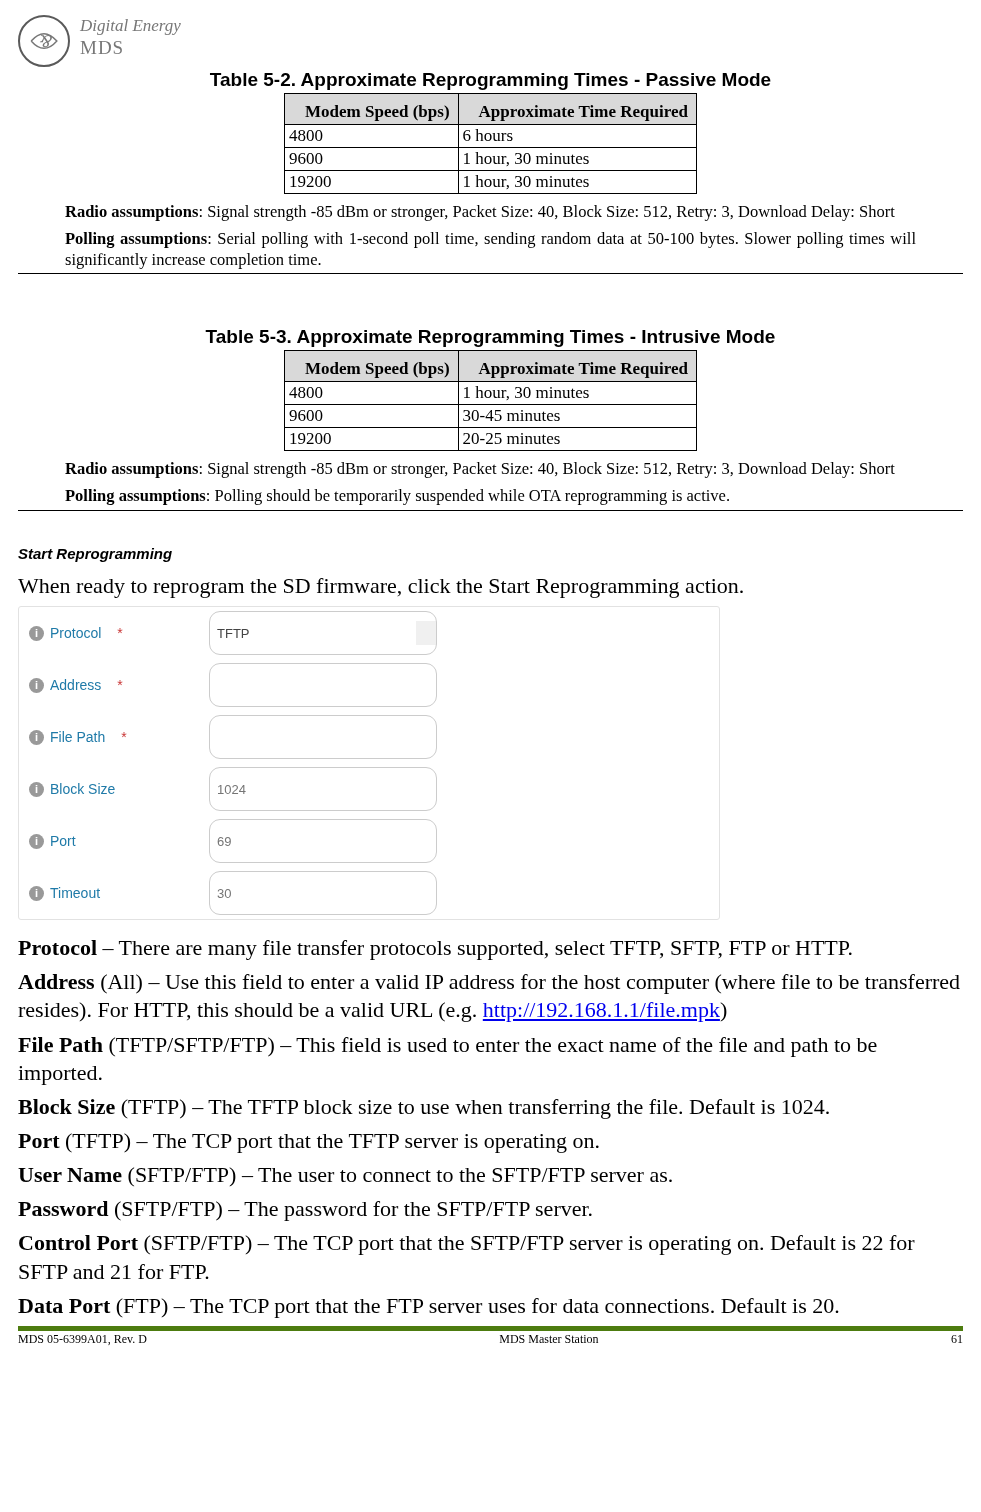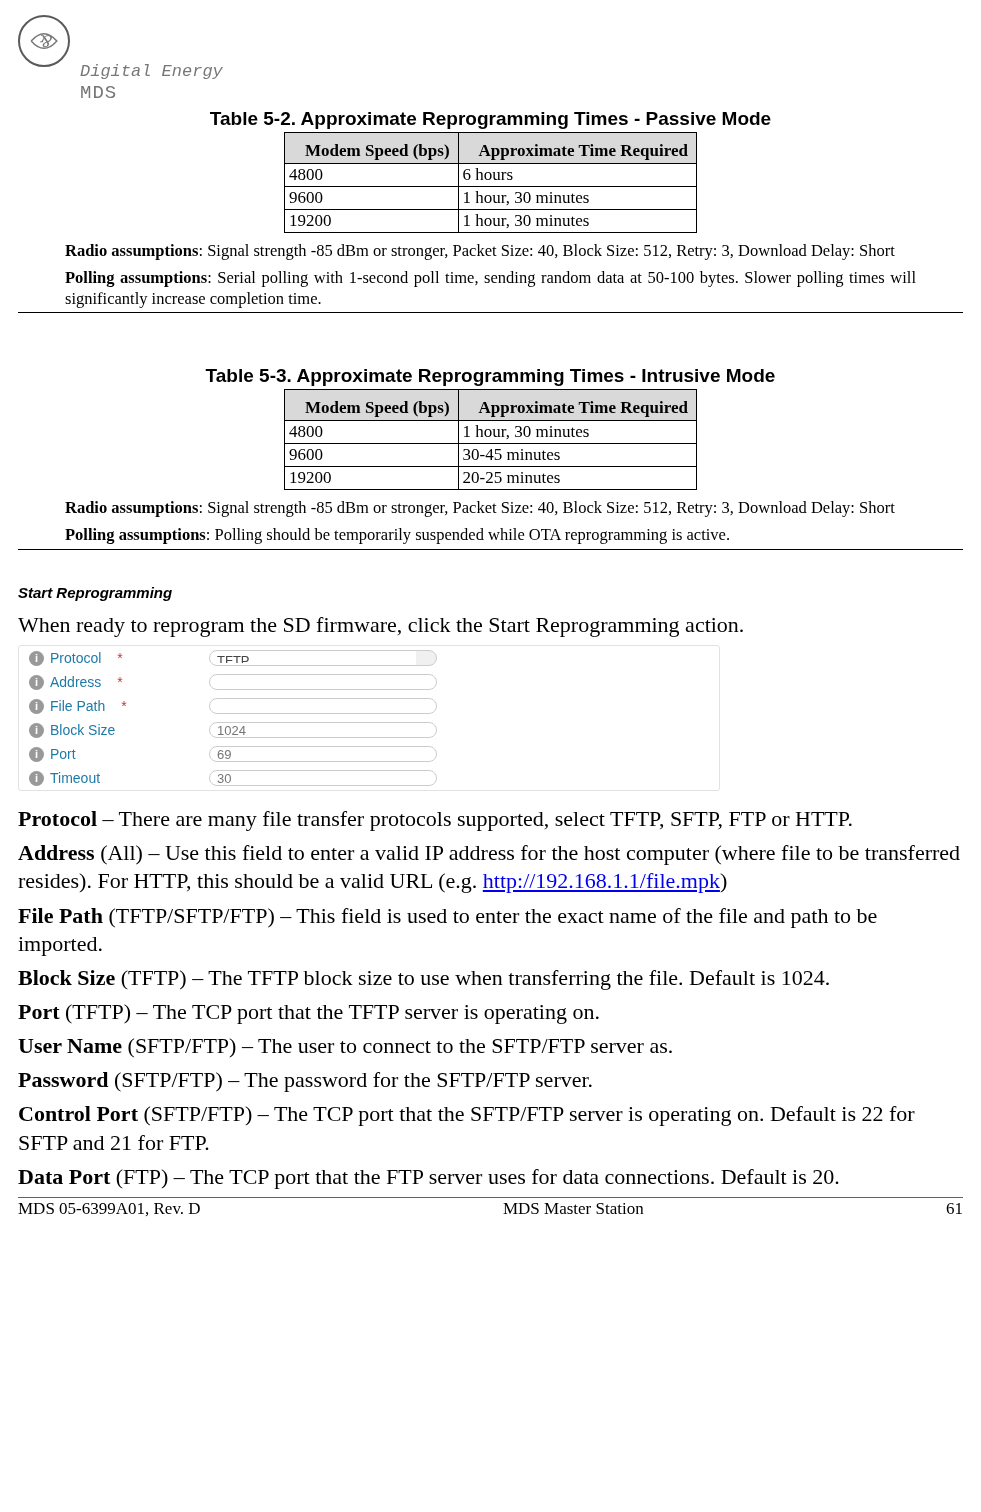--- a/index.html
+++ b/index.html
@@ -27,26 +27,25 @@
       position: relative;
       box-sizing: border-box;
       flex-shrink: 0;
     }
     .ge-circle::after {
       content: "";
       position: absolute;
       font-family: Arial, sans-serif;
     }
     .ge-logo-text {
-      font-family: Liberation Mono, monospace;
+      font-family: Liberation Serif, serif;
       color: #777;
       font-style: italic;
       font-size: 17px;
       line-height: 1.25;
-      margin-top: 46px;
     }
     .ge-logo-text .sub {
       font-size: 19px;
       font-style: normal;
       letter-spacing: 1px;
     }
     .table-caption {
       font-family: Liberation Sans, sans-serif;
       font-weight: bold;
       font-size: 19px;
@@ -124,21 +123,21 @@
       font-weight: bold;
       display: inline-flex;
       align-items: center;
       justify-content: center;
       flex-shrink: 0;
     }
     .req-star { color: #c93636; }
     .form-input, .form-select {
       box-sizing: border-box;
       width: 228px;
-      height: 16px;
+      height: 44px;
       border: 1px solid #ccc;
       border-radius: 11px;
       padding: 2px 7px;
       color: #888;
       font-size: 13px;
       font-family: Arial, sans-serif;
       background: #fff;
     }
     .form-select {
       color: #444;
@@ -160,24 +159,24 @@
       border: 1px solid #1a5f8a;
       border-radius: 4px;
       padding: 9px 18px;
       font-size: 15px;
       font-family: Arial, sans-serif;
       cursor: pointer;
     }
     .def-term strong { font-weight: bold; }
     a.link { color: #0000ee; text-decoration: underline; }
     .footer-line {
-      border-top: 1px solid #4d7c0f;
+      border-top: 5px solid #4d7c0f;
       display: flex;
       justify-content: space-between;
-      font-size: 17px;
+      font-size: 12px;
       padding-top: 1px;
       margin-top: 2px;
     }
   </style>
 </head>
 <body>
 
 <div class="header-logo">
   <div class="ge-circle">
     <svg viewBox="0 0 48 48" width="44" height="44">

